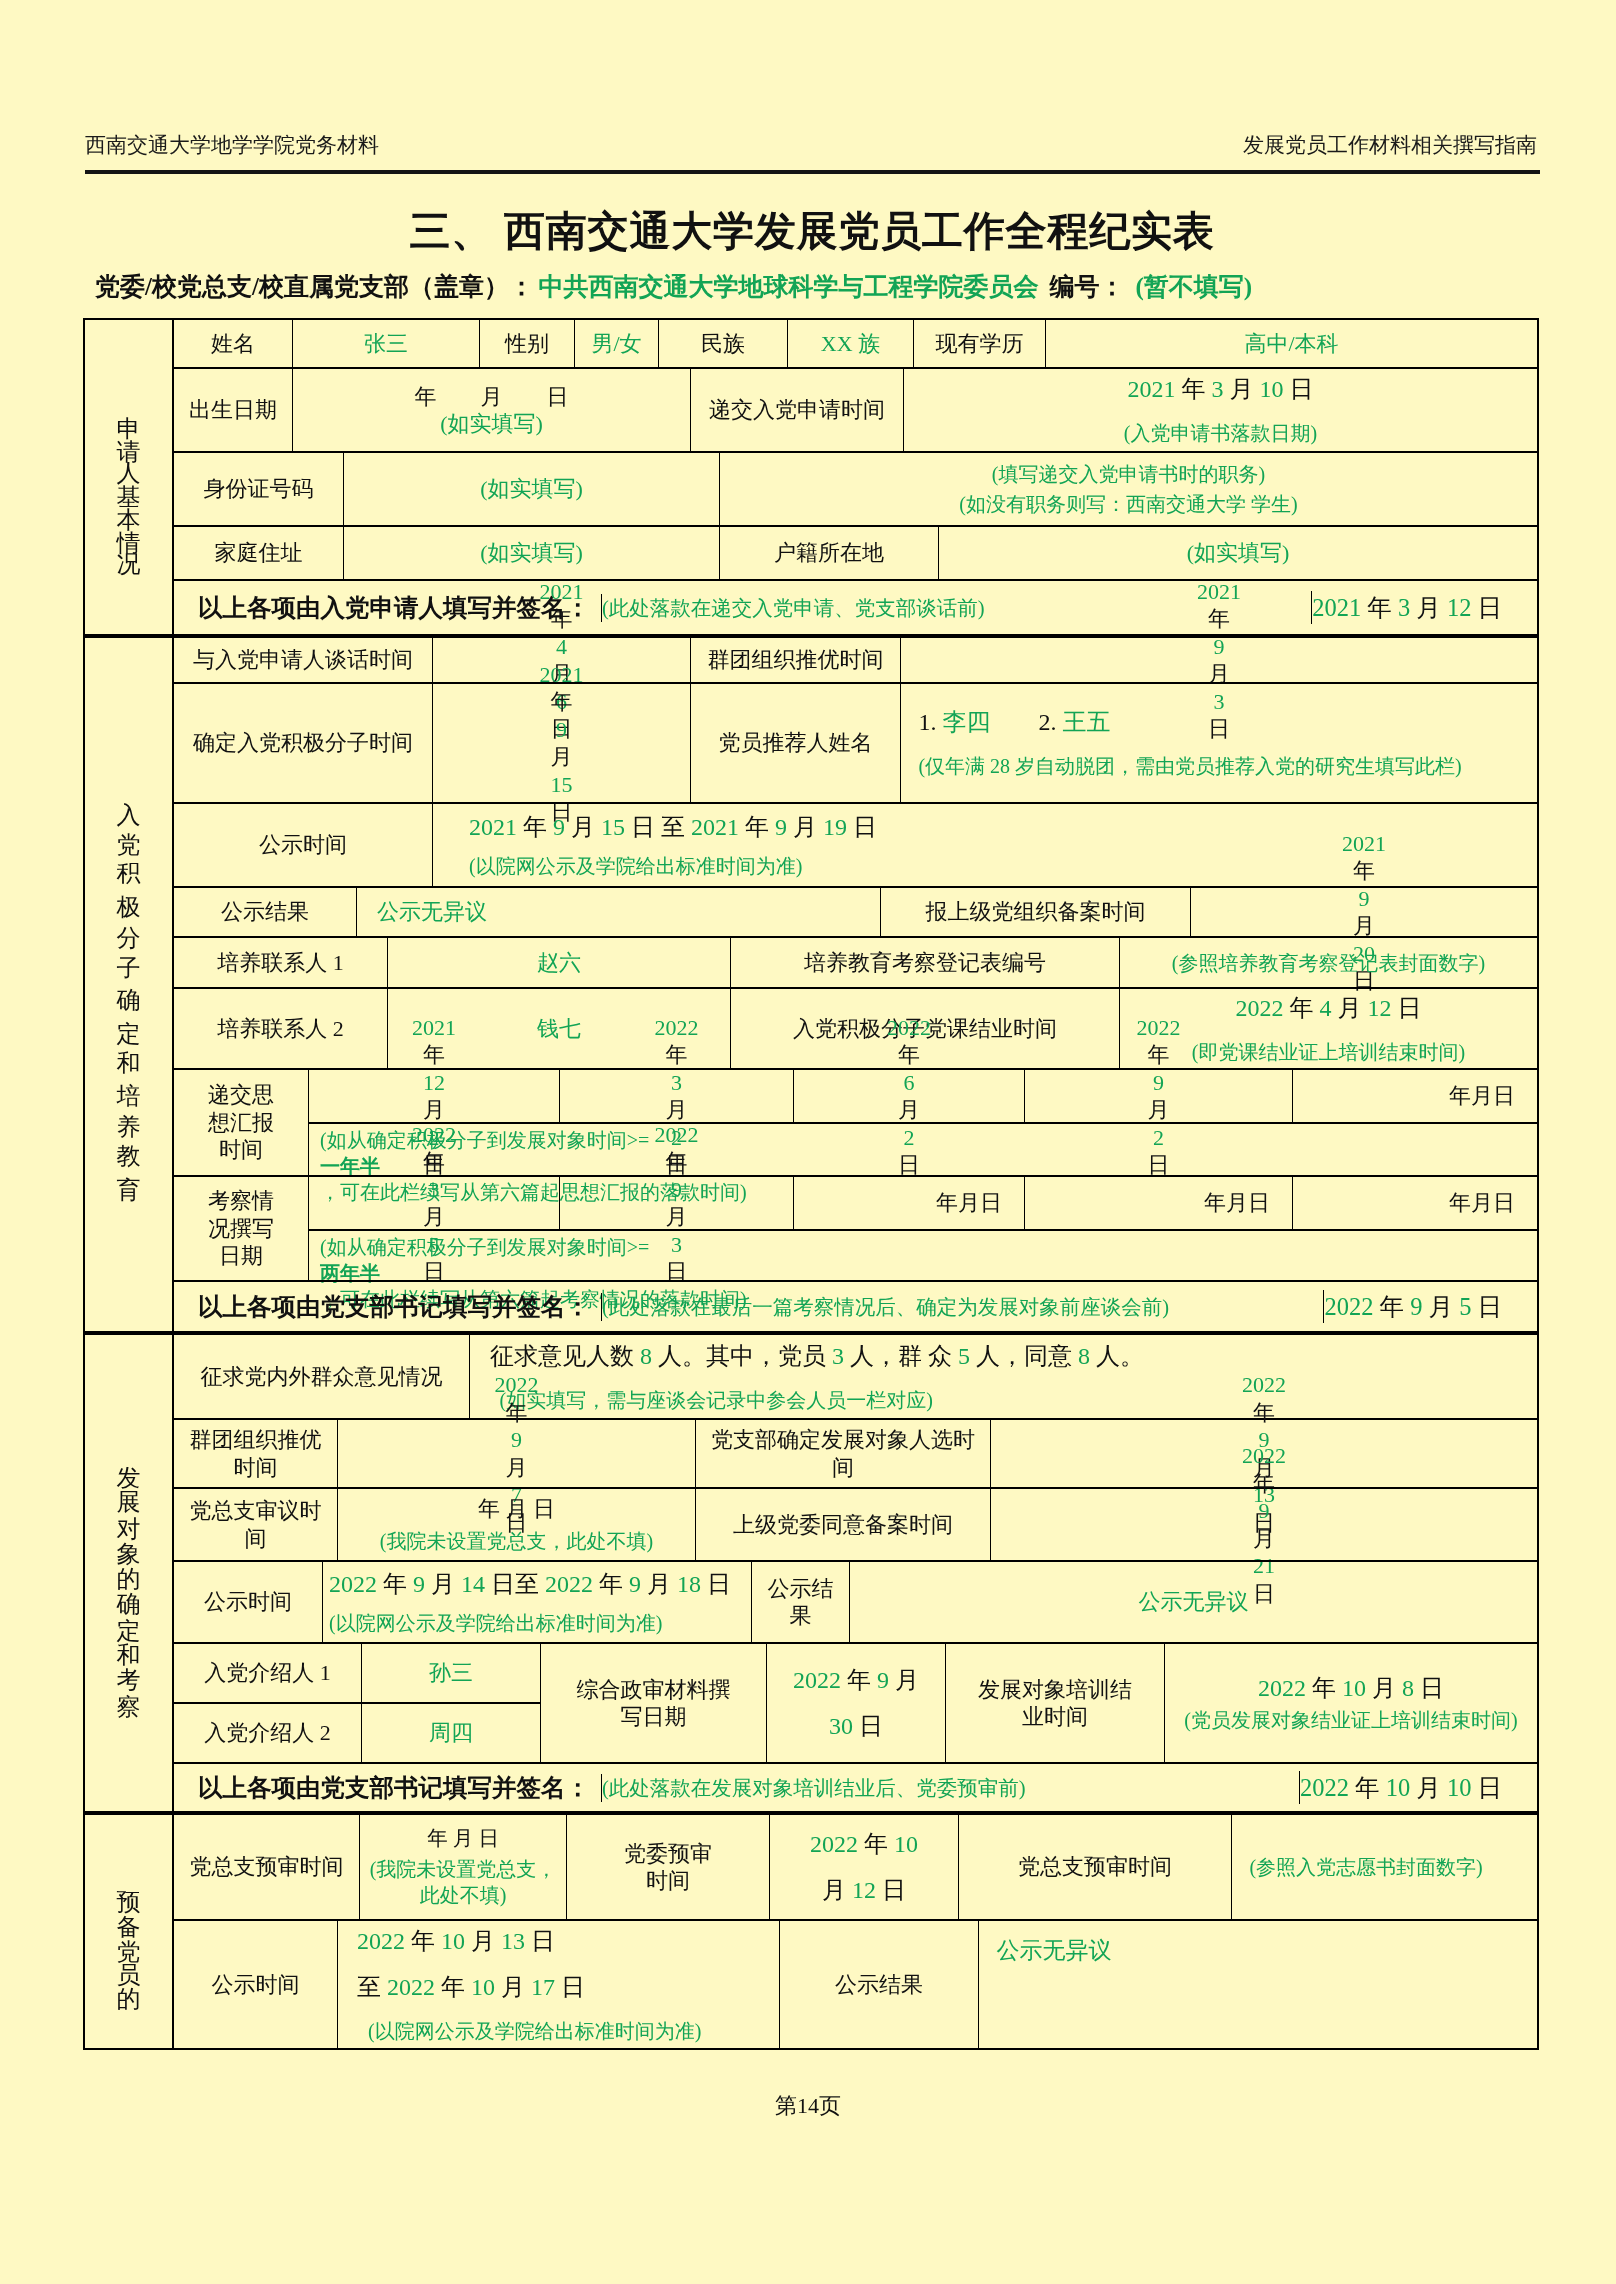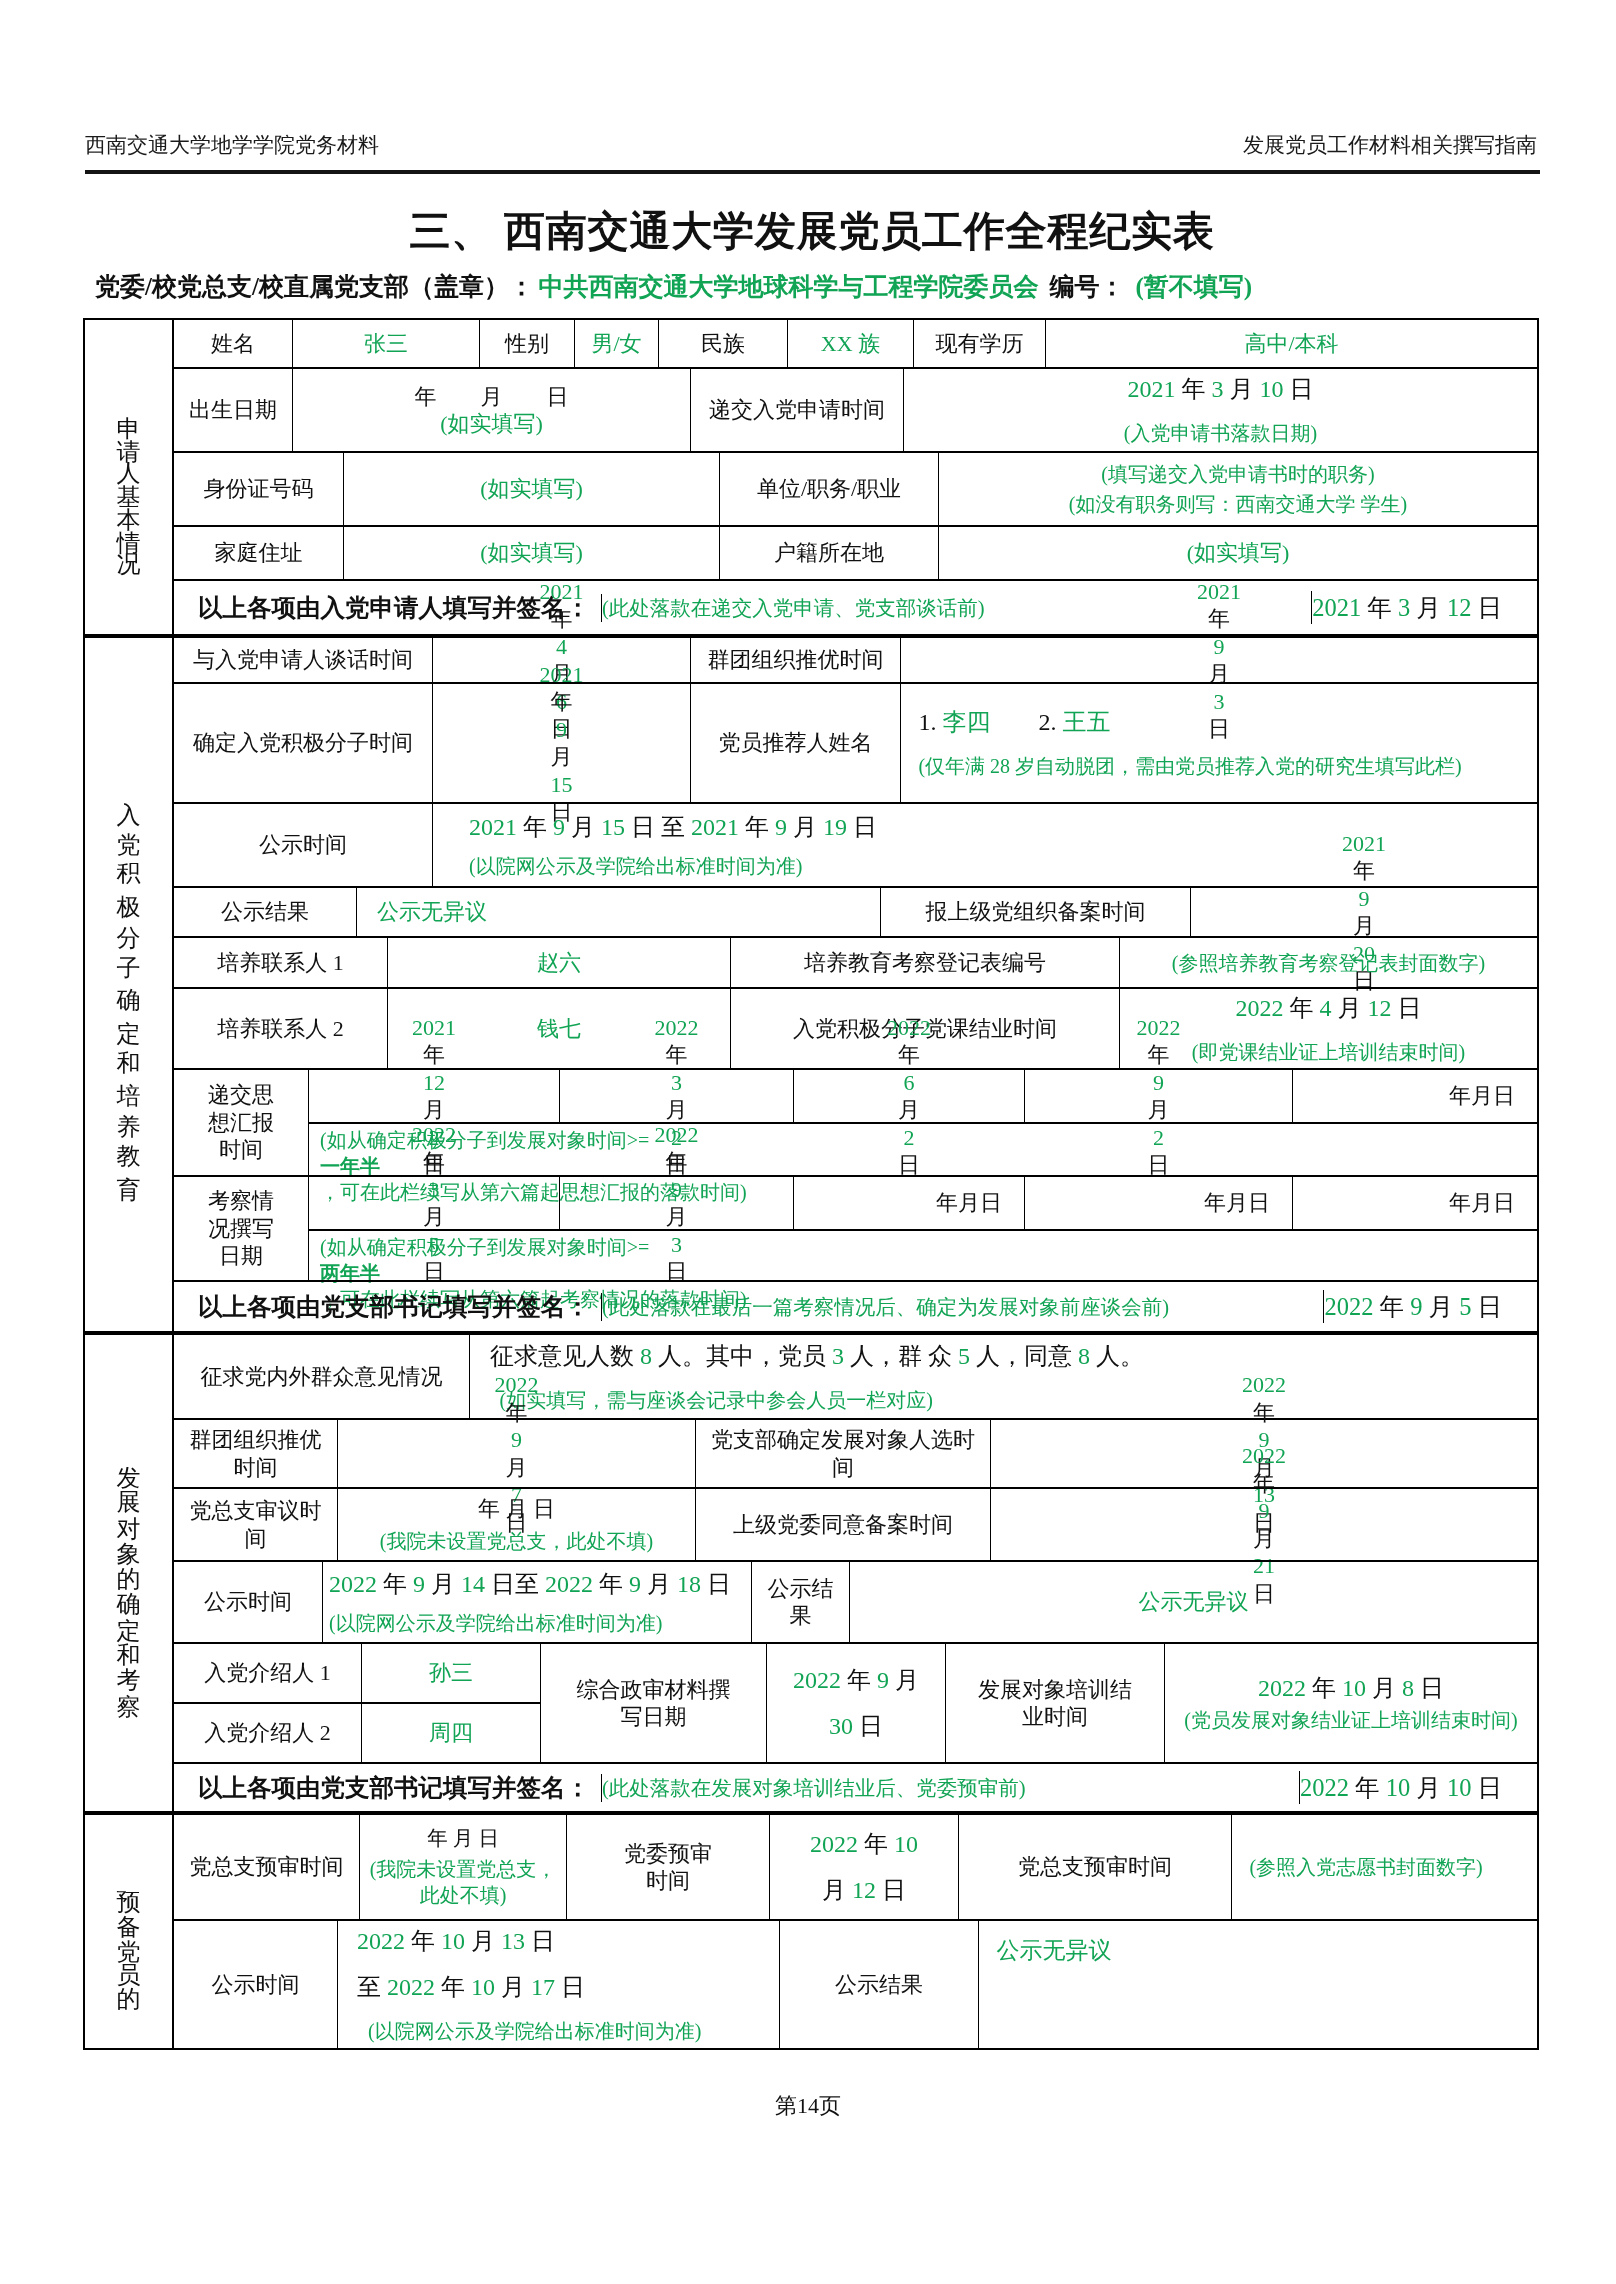--- a/index.html
+++ b/index.html
@@ -1,20 +1,20 @@
 <!DOCTYPE html>
 <html style="--green: #12A455;font-size:12.6px"><head>
 <meta charset="utf-8">
 <style>
   :root { --green:#12A455; --ink:#111; }
   * { box-sizing: border-box; margin:0; padding:0; }
   html,body { background:#888; }
   .page {
     position:relative; width:1616px; height:2284px; margin:0 auto;
-    background:#ffffff; color:var(--ink);
+    background:#fef9c3; color:var(--ink);
     font-family:"Liberation Serif","DejaVu Serif",serif;
   }
   
   .runhead { position:absolute; top:131px; left:85px; right:79px;
     display:flex; justify-content:space-between; font-size:21px; color:#1a1a1a; }
   .rule { position:absolute; top:170px; left:85px; right:76px; border-top:4.7px solid #141414; }
   .doc-title { position:absolute; top:204px; left:4px; width:100%; text-align:center;
     font-size:41px; font-weight:bold; letter-spacing:0.8px; }
   .stamp { position:absolute; top:270px; left:95px; right:71px;
     font-size:25px; font-weight:bold; white-space:nowrap; }
@@ -103,21 +103,20 @@
             </div>
           <div class="cell" style="width:213px">递交入党申请时间</div>
           <div class="cell grow gap10">
             <div class="big"><span class="seg-g">2021</span><span class="seg-k"> 年 </span><span class="seg-g">3</span><span class="seg-k"> 月 </span><span class="seg-g">10</span><span class="seg-k"> 日</span></div>
             <div class="note">(入党申请书落款日期)</div>
           </div>
         </div>
         <div class="row" style="height:74px">
           <div class="cell" style="width:169px">身份证号码</div>
           <div class="cell g" style="width:376px">(如实填写)</div>
-          <div class="cell" style="width:219px">单位/职务/职业</div>
           <div class="cell grow gap6">
             <div class="note">(填写递交入党申请书时的职务)</div>
             <div class="note">(如没有职务则写：西南交通大学 学生)</div>
           </div>
         </div>
         <div class="row" style="height:54px">
           <div class="cell" style="width:169px">家庭住址</div>
           <div class="cell g" style="width:376px">(如实填写)</div>
           <div class="cell" style="width:219px">户籍所在地</div>
           <div class="cell g grow">(如实填写)</div>

